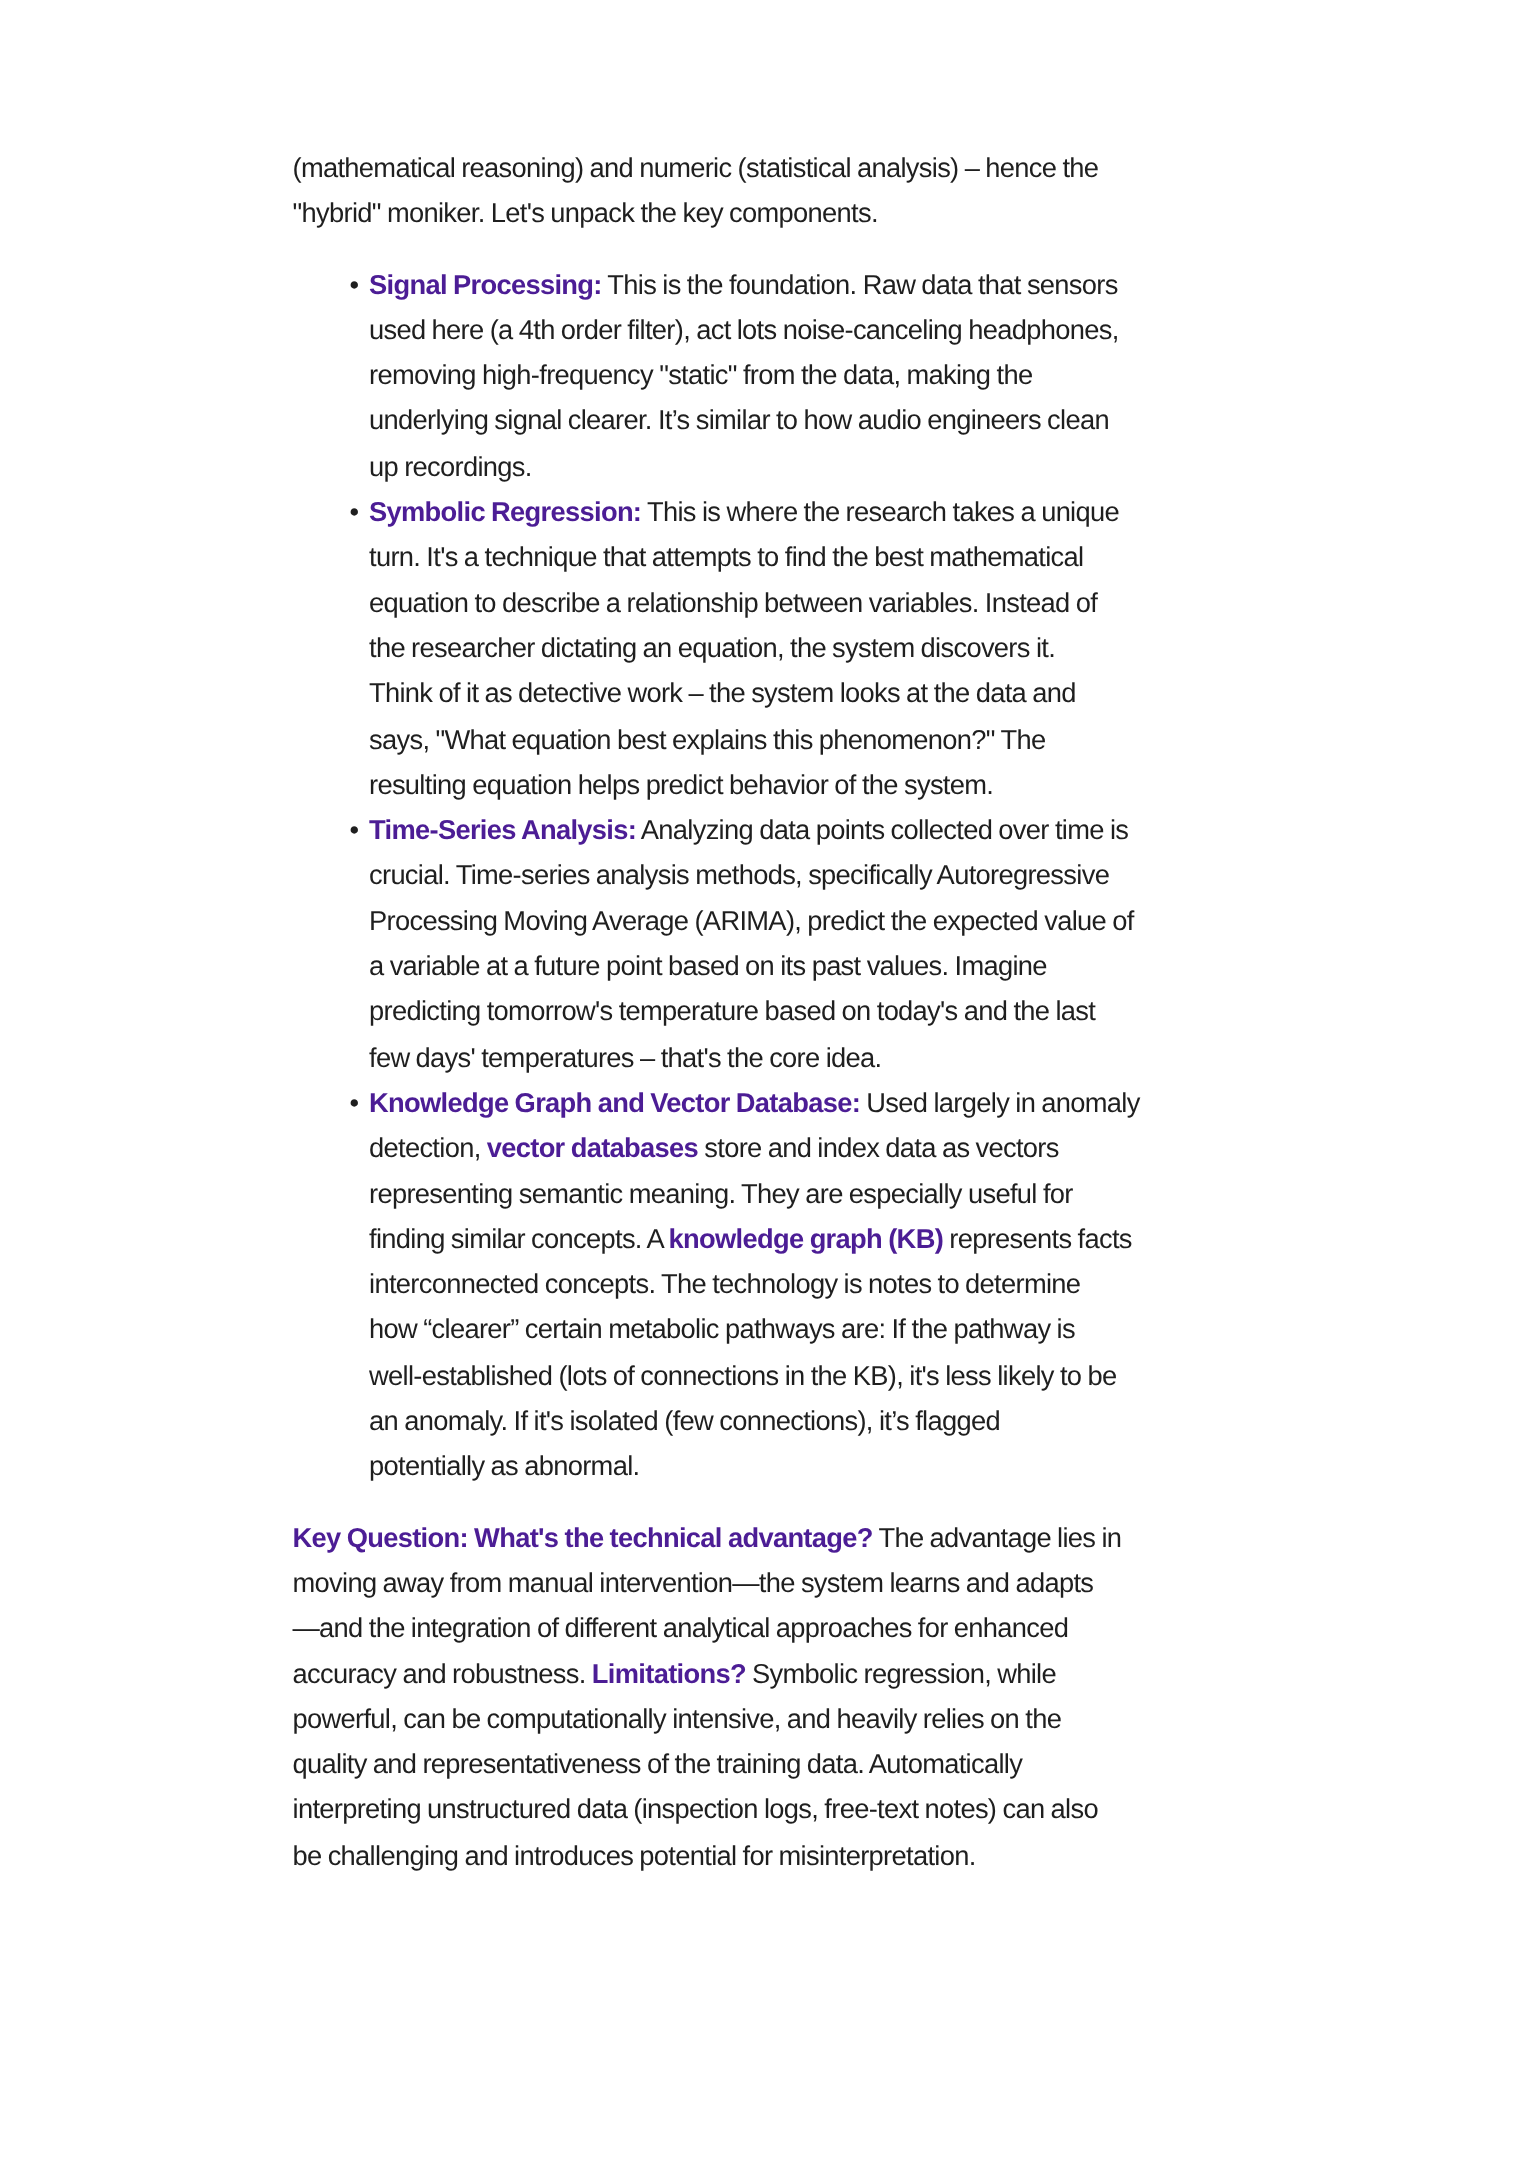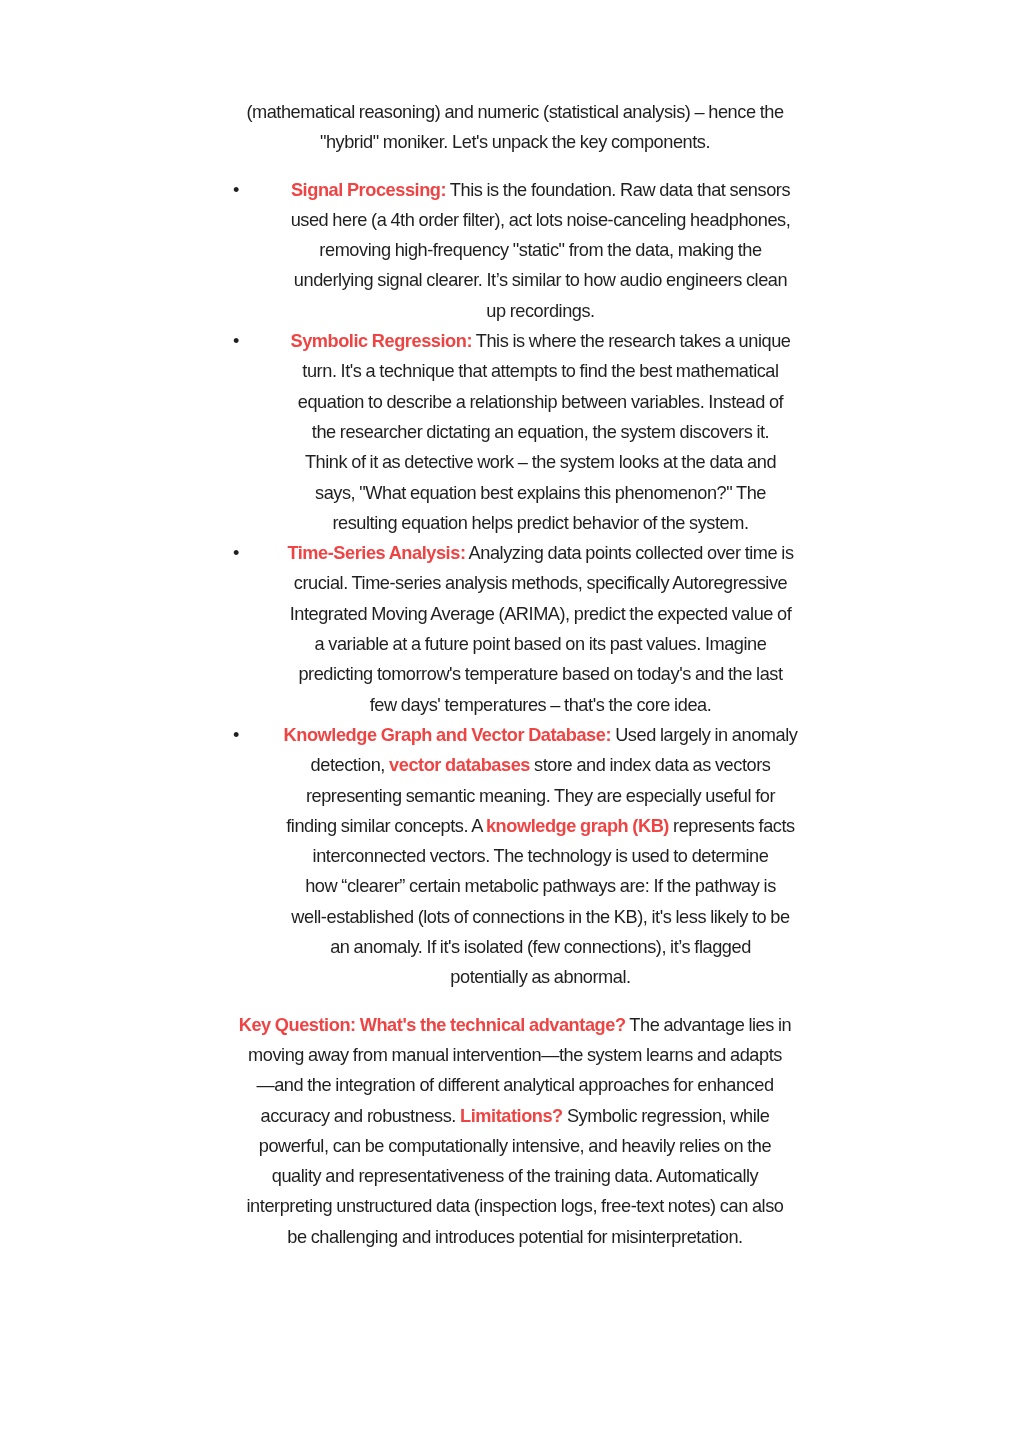--- a/index.html
+++ b/index.html
@@ -8,22 +8,22 @@
     position: absolute; left: 195px; top: 97px; width: 640px;
     font-family: "Liberation Sans", sans-serif;
     font-size: 18.2px; line-height: 30.3px; color: #1f1f1f;
     letter-spacing: -0.45px; word-spacing: -0.5px;
   }
   p { margin: 0; }
   .intro { margin-bottom: 17px; }
   ul { list-style: none; margin: 0 0 17px 0; padding: 0 0 0 51px; }
   li { position: relative; margin: 0; padding: 0; }
   li .bullet { position: absolute; left: -13px; top: 0; }
-  .line { display: block; white-space: nowrap; text-align: center; }
-  b { font-weight: bold; color: #ef4444; }
+  .line { display: block; white-space: nowrap; }
+  b { font-weight: bold; color: #4c1d95; }
 </style>
 </head>
 <body>
 
 <div class="page">
 
   <p class="intro">
     <span class="line">(mathematical reasoning) and numeric (statistical analysis) – hence the</span>
     <span class="line">"hybrid" moniker. Let's unpack the key components.</span>
   </p>
@@ -46,33 +46,33 @@
       <span class="line">the researcher dictating an equation, the system discovers it.</span>
       <span class="line">Think of it as detective work – the system looks at the data and</span>
       <span class="line">says, "What equation best explains this phenomenon?" The</span>
       <span class="line">resulting equation helps predict behavior of the system.</span>
     </li>
 
     <li>
       <span class="bullet">•</span>
       <span class="line"><b>Time-Series Analysis:</b><span> Analyzing data points collected over time is</span></span>
       <span class="line">crucial. Time-series analysis methods, specifically Autoregressive</span>
-      <span class="line">Integrated Moving Average (ARIMA), predict the expected value of</span>
+      <span class="line">Processing Moving Average (ARIMA), predict the expected value of</span>
       <span class="line">a variable at a future point based on its past values. Imagine</span>
       <span class="line">predicting tomorrow's temperature based on today's and the last</span>
       <span class="line">few days' temperatures – that's the core idea.</span>
     </li>
 
     <li>
       <span class="bullet">•</span>
       <span class="line"><b>Knowledge Graph and Vector Database:</b><span> Used largely in anomaly</span></span>
       <span class="line"><span>detection, </span><b>vector databases</b><span> store and index data as vectors</span></span>
       <span class="line">representing semantic meaning. They are especially useful for</span>
       <span class="line"><span>finding similar concepts. A </span><b>knowledge graph (KB)</b><span> represents facts</span></span>
-      <span class="line">interconnected vectors. The technology is used to determine</span>
+      <span class="line">interconnected concepts. The technology is notes to determine</span>
       <span class="line">how “clearer” certain metabolic pathways are: If the pathway is</span>
       <span class="line">well-established (lots of connections in the KB), it's less likely to be</span>
       <span class="line">an anomaly. If it's isolated (few connections), it’s flagged</span>
       <span class="line">potentially as abnormal.</span>
     </li>
   </ul>
 
   <p>
     <span class="line"><b>Key Question: What's the technical advantage?</b><span> The advantage lies in</span></span>
     <span class="line">moving away from manual intervention—the system learns and adapts</span>

